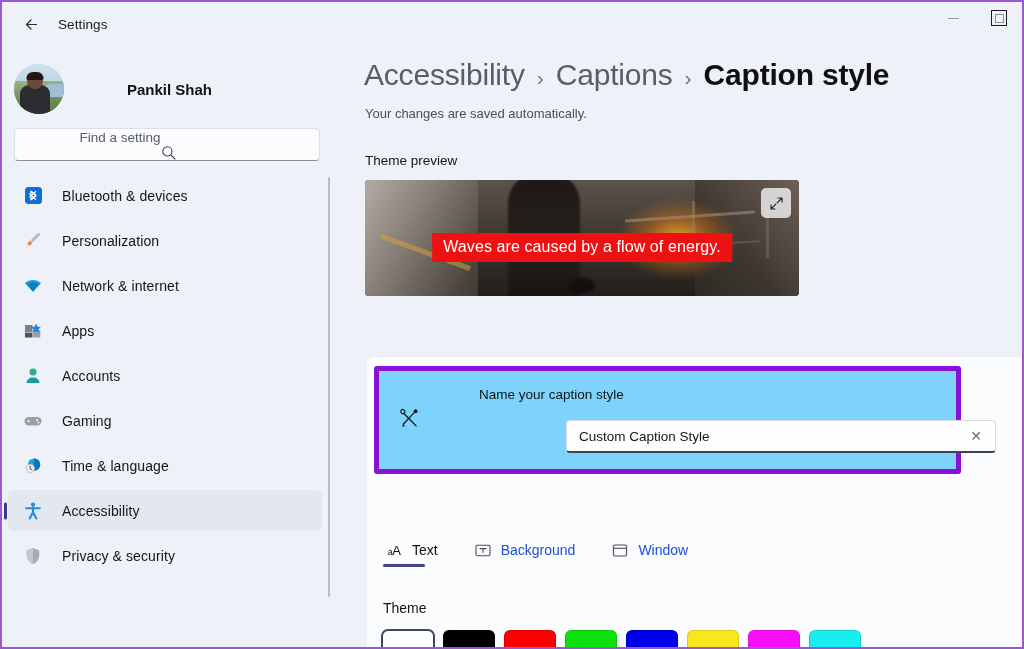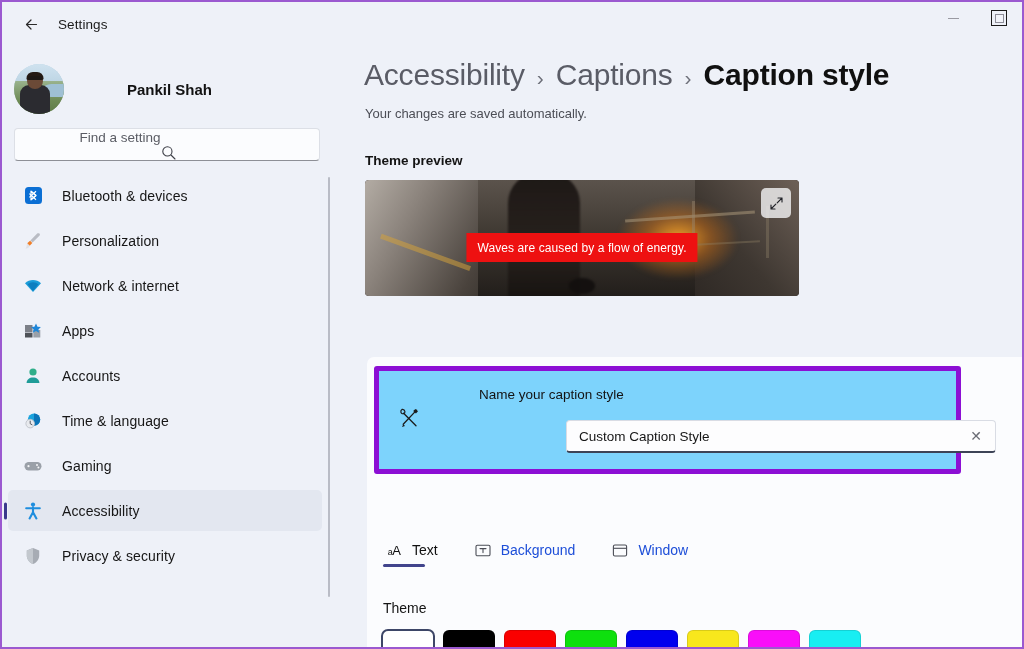--- a/index.html
+++ b/index.html
@@ -216,21 +216,21 @@
   }
 
   #saved-note {
     font-size: 13px;
     color: #4c4e56;
     padding: 14px 0 0 33px;
   }
 
   #theme-label {
     font-size: 13.5px;
-    font-weight: 700;
+    font-weight: 400;
     color: #141414;
     padding: 32px 4px 0 33px;
   }
 
   
   #preview {
     position: relative;
     margin: 12px 0 0 33px;
     width: 434px;
     height: 116px;
@@ -292,21 +292,21 @@
   }
   #caption-bar {
     position: absolute;
     left: 50%; top: 46%;
     transform: translateX(-50%);
     background: #ee1111;
     padding: 5px 11px 6px 11px;
     white-space: nowrap;
   }
   #caption-text {
-    font-size: 12px;
+    font-size: 16px;
     color: #ffffff;
     font-weight: 500;
     letter-spacing: .1px;
   }
   #expand-btn {
     position: absolute;
     right: 8px; top: 8px;
     width: 30px; height: 30px;
     border-radius: 5px;
     background: rgba(240,240,242,.82);
@@ -555,39 +555,39 @@
               <circle cx="10" cy="6" r="3.6" fill="#2fae8a"></circle>
               <path d="M3.6 17c0-3.6 2.9-5.6 6.4-5.6s6.4 2 6.4 5.6H3.6z" fill="#1f9c98"></path>
             </svg>
         </span>
         <span class="nav-label">Accounts</span>
       </div>
 
       <div class="navitem">
         <span class="nav-ico">
           <svg width="20" height="20" viewBox="0 0 20 20">
+              <rect x="1.5" y="6" width="17" height="8.4" rx="4.2" fill="#9aa0a8"></rect>
+              <circle cx="5.5" cy="10.2" r="1.1" fill="#f4f5f7"></circle>
+              <circle cx="14" cy="9" r="1" fill="#f4f5f7"></circle>
+              <circle cx="15.4" cy="11.4" r="1" fill="#f4f5f7"></circle>
+            </svg>
+        </span>
+        <span class="nav-label">Gaming</span>
+      </div>
+
+      <div class="navitem">
+        <span class="nav-ico">
+          <svg width="20" height="20" viewBox="0 0 20 20">
               <circle cx="11" cy="8.6" r="6.2" fill="#1aa3dd"></circle>
               <path d="M11 2.4a6.2 6.2 0 010 12.4V2.4z" fill="#0b74b8"></path>
               <circle cx="7.2" cy="12.6" r="4.3" fill="#e8eaee" stroke="#b8bcc4" stroke-width=".8"></circle>
               <path d="M7.2 10.1v2.6l1.8 1" stroke="#53565e" stroke-width="1" fill="none" stroke-linecap="round"></path>
             </svg>
         </span>
         <span class="nav-label">Time &amp; language</span>
-      </div>
-
-      <div class="navitem">
-        <span class="nav-ico">
-          <svg width="20" height="20" viewBox="0 0 20 20">
-              <rect x="1.5" y="6" width="17" height="8.4" rx="4.2" fill="#9aa0a8"></rect>
-              <circle cx="5.5" cy="10.2" r="1.1" fill="#f4f5f7"></circle>
-              <circle cx="14" cy="9" r="1" fill="#f4f5f7"></circle>
-              <circle cx="15.4" cy="11.4" r="1" fill="#f4f5f7"></circle>
-            </svg>
-        </span>
-        <span class="nav-label">Gaming</span>
       </div>
 
       <div class="navitem selected">
         <span class="nav-ico">
           <svg width="20" height="20" viewBox="0 0 20 20">
               <circle cx="10" cy="3.6" r="2.1" fill="#1f8ede"></circle>
               <path d="M3.2 7.3h13.6M10 6.4v5.4M10 11.2L6.6 17.4M10 11.2l3.4 6.2" stroke="#1f8ede" stroke-width="2.1" stroke-linecap="round" fill="none"></path>
             </svg>
         </span>
         <span class="nav-label">Accessibility</span>

